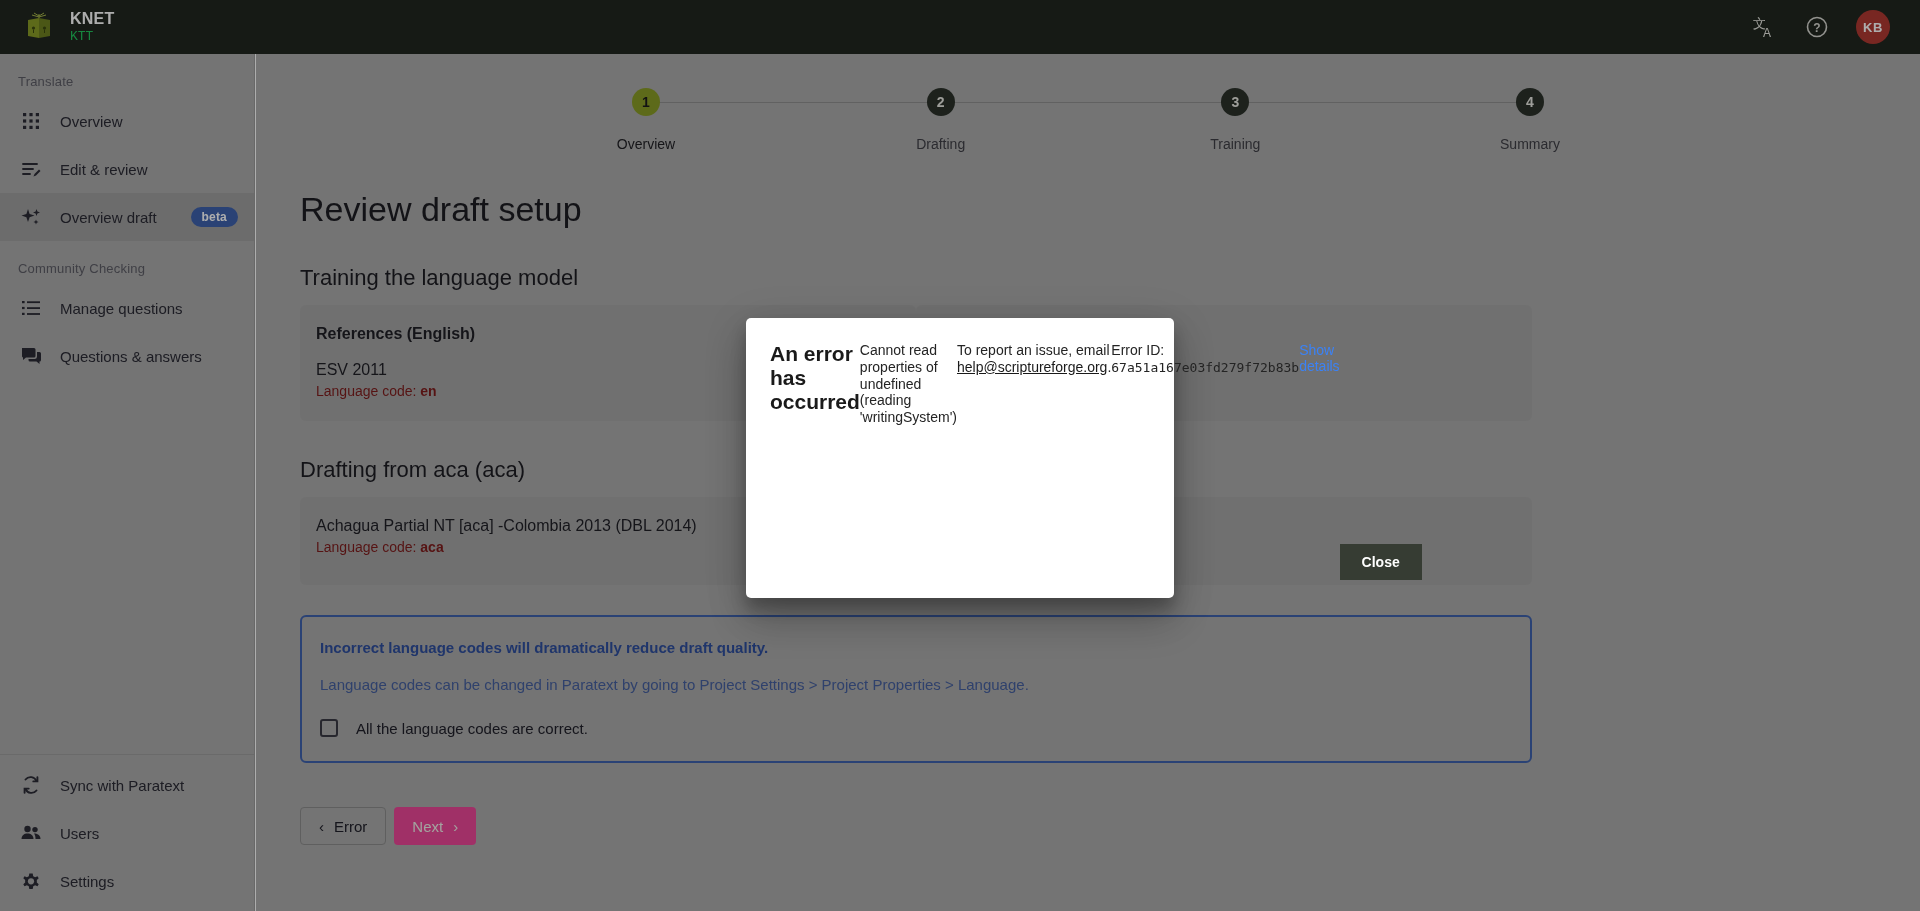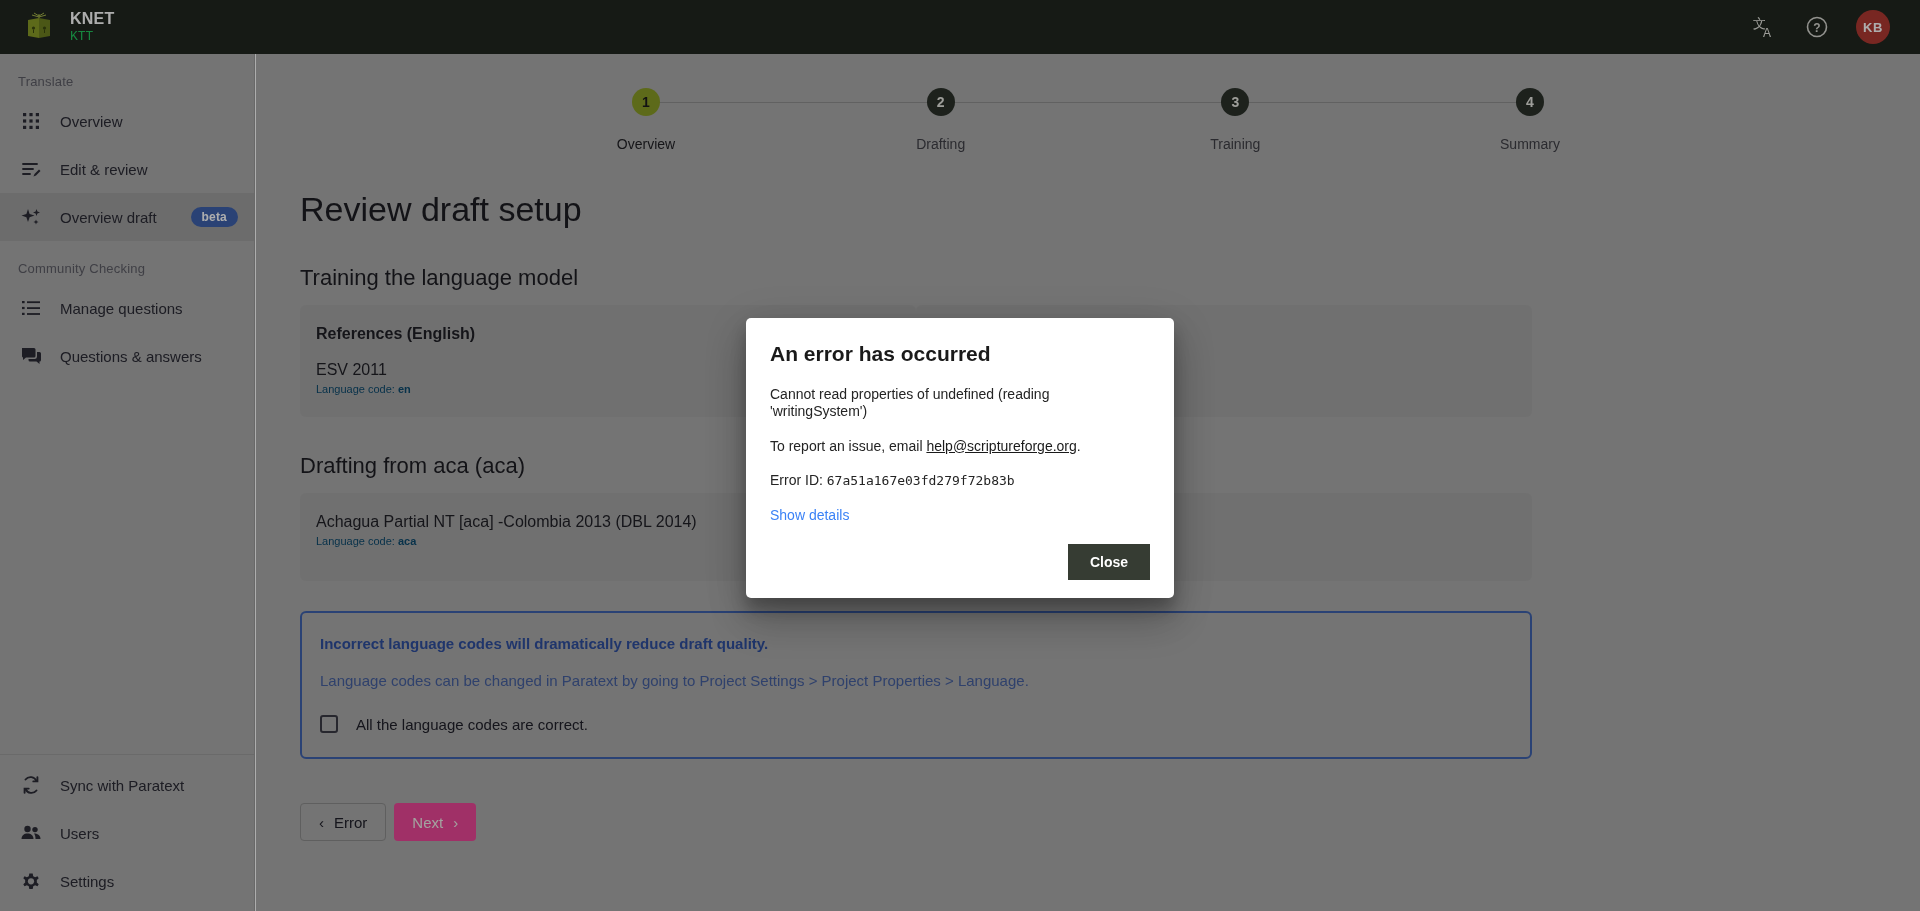--- a/index.html
+++ b/index.html
@@ -148,21 +148,21 @@
     padding: 20px 16px 22px 16px;
     min-height: 88px;
   }
   .card.half { width: 616px; }
   .card.full { width: 1232px; }
   .card-header {
     font-size: 16px; font-weight: bold; color: #1f1f26;
     margin-bottom: 18px;
   }
   .card-name { font-size: 16px; color: #1f1f26; margin-bottom: 4px; }
-  .card-sub { font-size: 11px; color: #0c4a6e; }
+  .card-sub { font-size: 14px; color: #7f1d1d; }
   .card-sub b { font-weight: bold; }
 
   
   #notice {
     margin-top: 30px;
     width: 1232px;
     border: 2px solid #3f62ad;
     border-radius: 6px;
     padding: 22px 22px 24px 18px;
     background: transparent;
@@ -205,21 +205,21 @@
   }
   #dialog {
     position: absolute;
     left: 746px; top: 318px;
     width: 428px; height: 280px;
     background: #ffffff;
     border-radius: 5px;
     box-shadow: 0 11px 15px rgba(0,0,0,.22), 0 9px 46px rgba(0,0,0,.14), 0 24px 38px rgba(0,0,0,.18);
     z-index: 11;
     padding: 24px 24px 18px 24px;
-    display: flex; flex-direction: column;
+    display: flex; flex-direction: row;
   }
   #dialog h2 {
     margin: 0 0 20px 0; font-size: 21px; color: #1a1a1a; font-weight: bold;
   }
   #dialog p {
     margin: 0 0 18px 0; font-size: 14px; color: #242424; line-height: 1.2;
   }
   #dialog .mono { font-family: "DejaVu Sans Mono", monospace; font-size: 13px; }
   #dialog a.mail { color: #1a1a1a; text-decoration: underline; }
   #dialog a.details {

